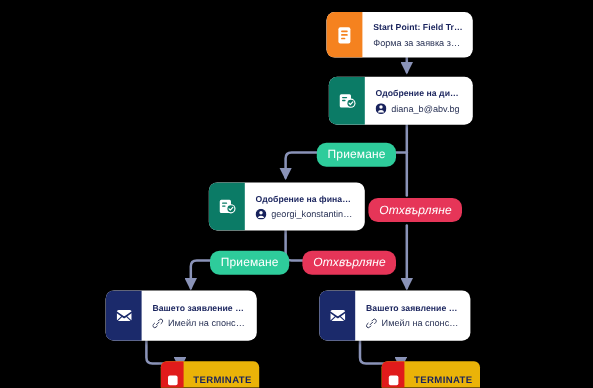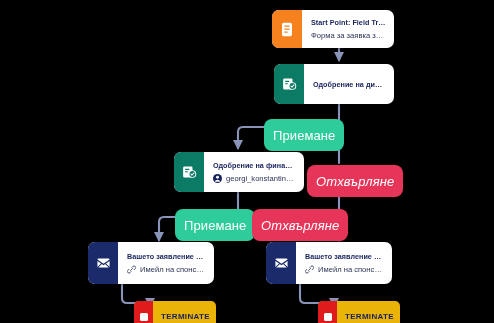--- a/index.html
+++ b/index.html
@@ -70,27 +70,27 @@
     color: #2A3356;
     white-space: nowrap;
     overflow: hidden;
     text-overflow: ellipsis;
   }
   .sub-icon { flex: 0 0 auto; display: flex; align-items: center; }
 
   
   .pill {
     position: absolute;
-    height: 32px;
+    height: 20px;
     border-radius: 8px;
     display: flex;
     align-items: center;
     justify-content: center;
     padding: 0 9px;
-    font-size: 13px;
+    font-size: 10px;
     color: #ffffff;
     white-space: nowrap;
     letter-spacing: 0.1px;
   }
   .pill-accept { background: #2ECC9B; }
   .pill-reject { background: #E63558; font-style: italic; }
 
   
   .terminate {
     position: absolute;
@@ -186,20 +186,30 @@
         <path d="M2.6 1.6 h7.2 a1.4 1.4 0 0 1 1.4 1.4 v9 a1.4 1.4 0 0 1 -1.4 1.4 h-7.2 a1.4 1.4 0 0 1 -1.4 -1.4 v-9 a1.4 1.4 0 0 1 1.4 -1.4 z" fill="#ffffff"></path>
         <rect x="3.2" y="4" width="4.6" height="1.2" rx="0.6" fill="#0B7B66"></rect>
         <rect x="3.2" y="6.6" width="3.2" height="1.2" rx="0.6" fill="#0B7B66"></rect>
         <circle cx="11.1" cy="9.6" r="4.1" fill="#ffffff"></circle>
         <circle cx="11.1" cy="9.6" r="3.1" fill="#0B7B66"></circle>
         <path d="M9.5 9.6 L10.6 10.8 L12.8 8.4" stroke="#ffffff" stroke-width="1.1" fill="none" stroke-linecap="round" stroke-linejoin="round"></path>
       </svg>
     </div>
     <div class="node-body">
       <div class="node-title">Одобрение на директора</div>
+      <div class="node-sub-row">
+        <span class="sub-icon">
+          <svg width="9" height="9" viewBox="0 0 12 12">
+            <circle cx="6" cy="6" r="6" fill="#18225C"></circle>
+            <circle cx="6" cy="4.3" r="1.9" fill="#ffffff"></circle>
+            <path d="M2.3 10.3 a3.9 3.9 0 0 1 7.4 0 z" fill="#ffffff"></path>
+          </svg>
+        </span>
+        <div class="node-sub">diana_b@abv.bg</div>
+      </div>
     </div>
   </div>
 
   <div class="node" style="left:174px; top:152px; width:130px; height:40px;">
     <div class="node-badge badge-approve">
       <svg width="15" height="15" viewBox="0 0 16 16">
         <path d="M2.6 1.6 h7.2 a1.4 1.4 0 0 1 1.4 1.4 v9 a1.4 1.4 0 0 1 -1.4 1.4 h-7.2 a1.4 1.4 0 0 1 -1.4 -1.4 v-9 a1.4 1.4 0 0 1 1.4 -1.4 z" fill="#ffffff"></path>
         <rect x="3.2" y="4" width="4.6" height="1.2" rx="0.6" fill="#0B7B66"></rect>
         <rect x="3.2" y="6.6" width="3.2" height="1.2" rx="0.6" fill="#0B7B66"></rect>
         <circle cx="11.1" cy="9.6" r="4.1" fill="#ffffff"></circle>

